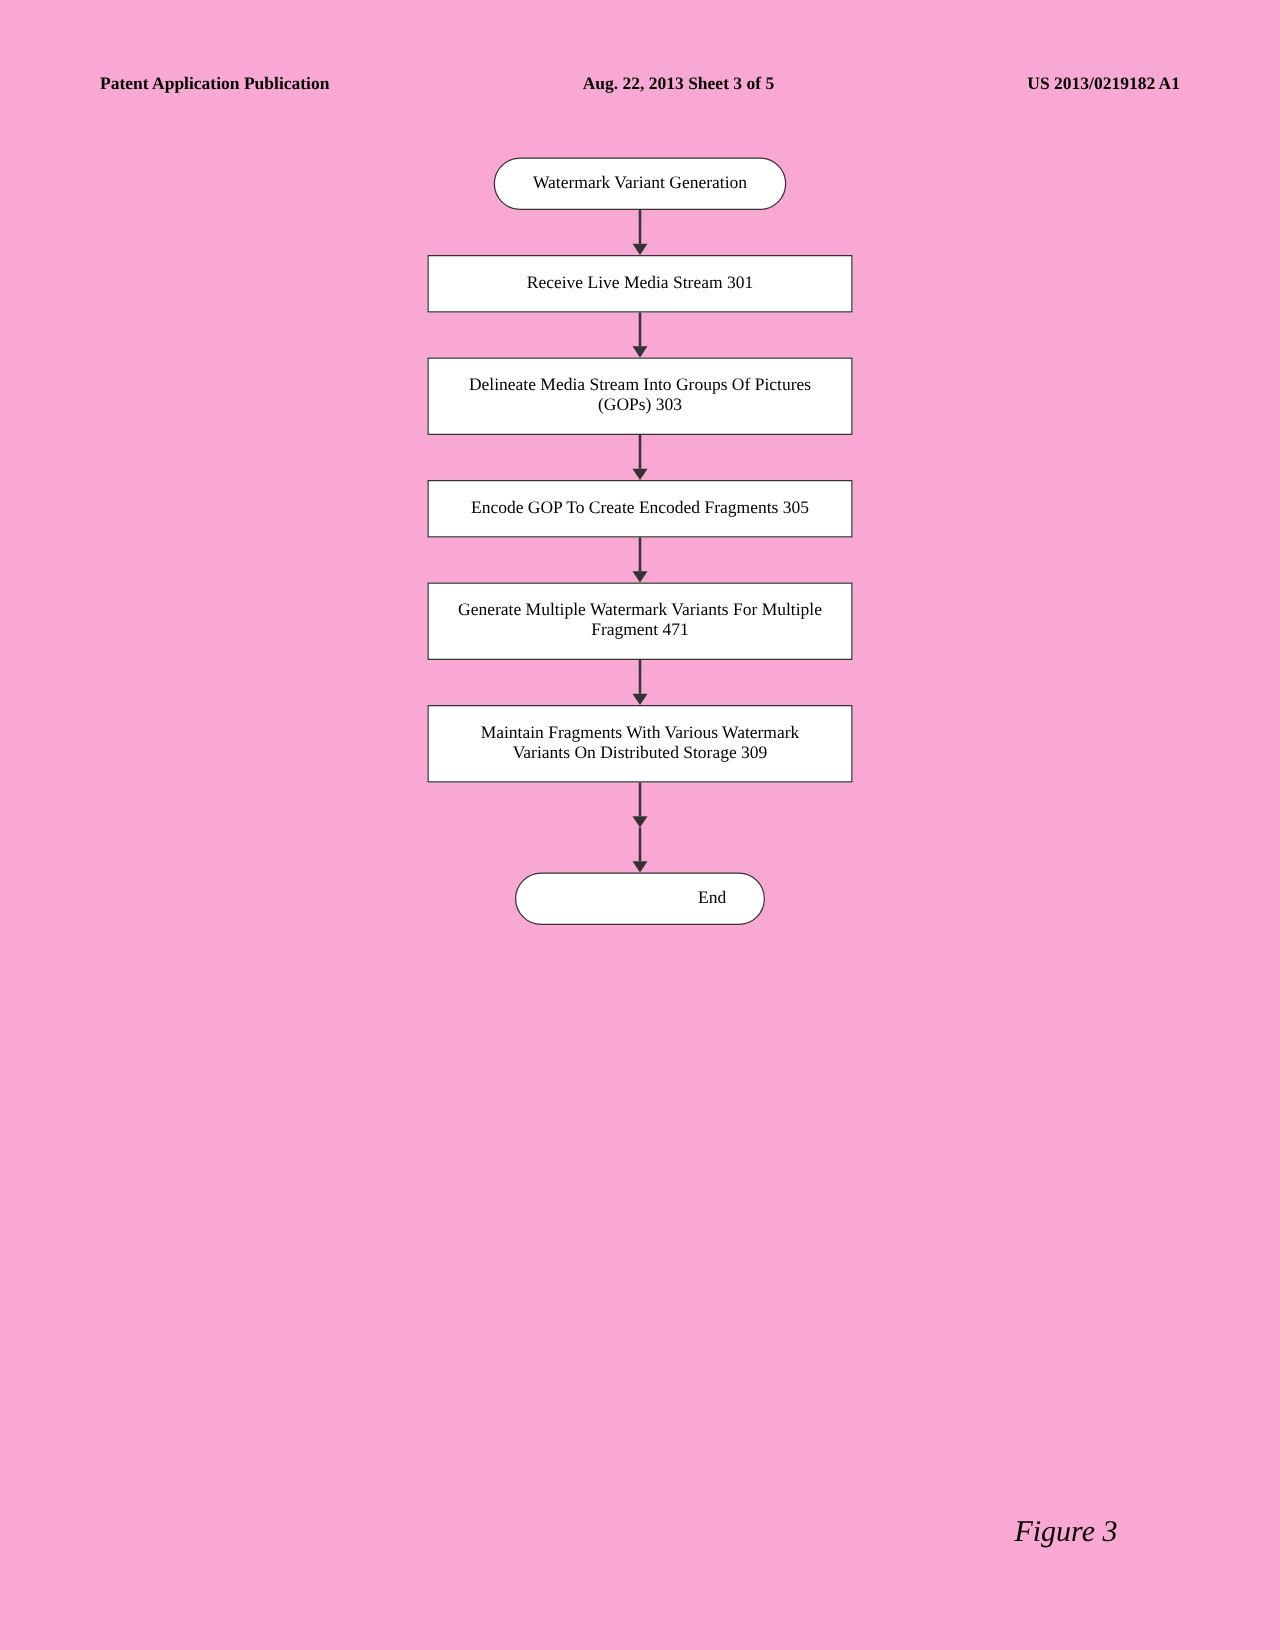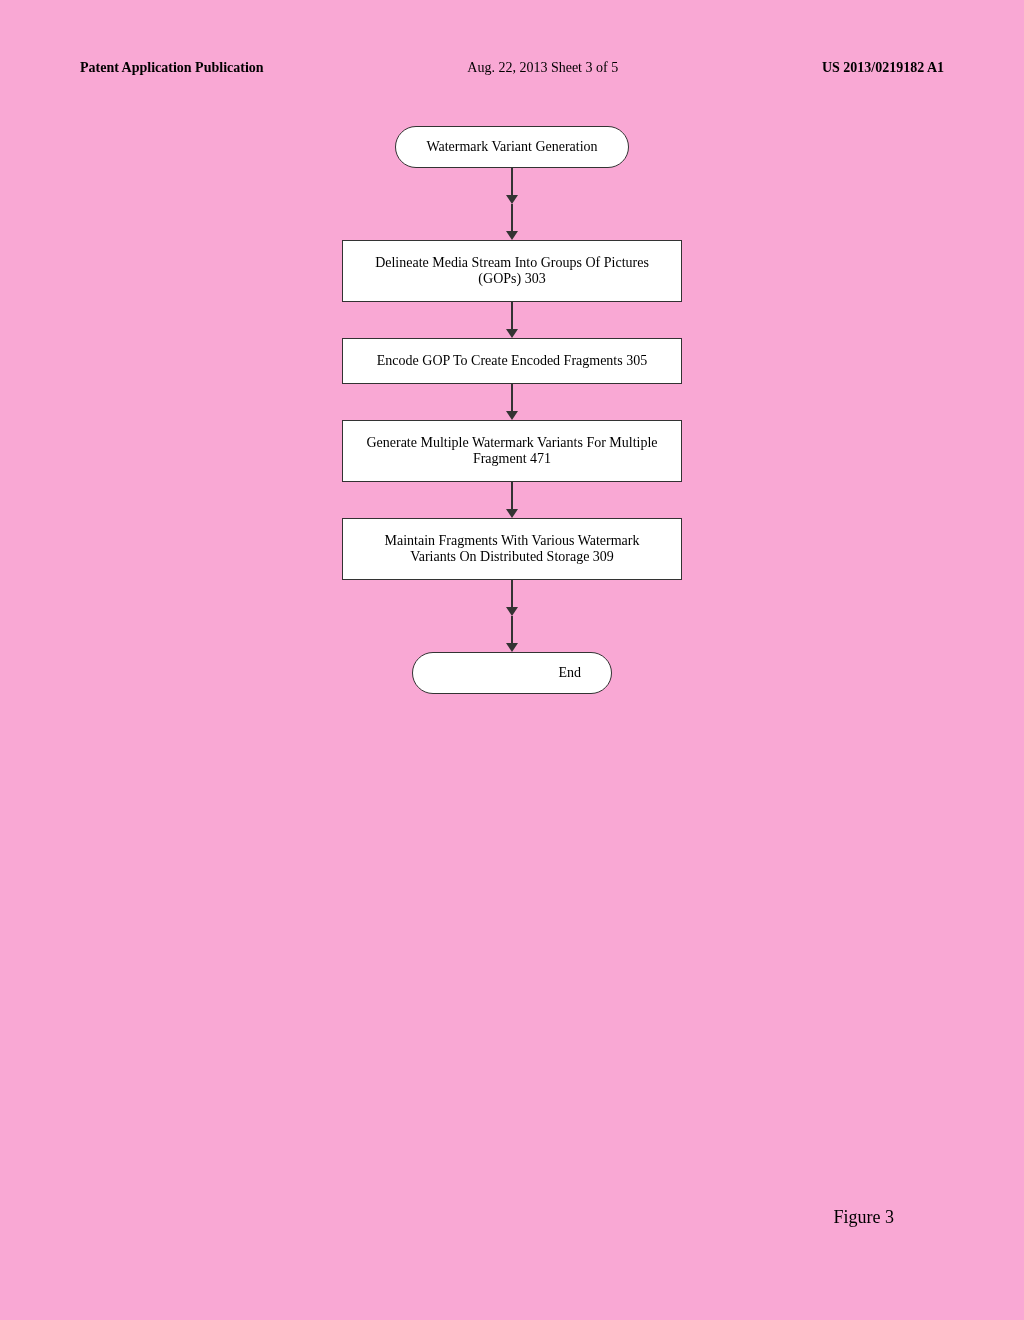--- a/index.html
+++ b/index.html
@@ -31,21 +31,21 @@
       margin-bottom: 50px;
       font-size: 14px;
       font-weight: bold;
     }
 
     .header-left {
       font-weight: bold;
     }
 
     .header-center {
-      font-weight: normal;
+      font-weight: bold;
     }
 
     .header-right {
       font-weight: bold;
     }
 
     .diagram-container {
       display: flex;
       flex-direction: column;
       align-items: center;
@@ -101,23 +101,24 @@
     .arrow-head {
       width: 0;
       height: 0;
       border-left: 6px solid transparent;
       border-right: 6px solid transparent;
       border-top: 9px solid #333;
     }
 
     .figure-label {
       position: absolute;
-      bottom: 92px;
+      bottom: 80px;
       right: 130px;
-      font-size: 18px;
+      font-size: 24px;
+      font-style: italic;
     }
   </style>
 </head>
 <body>
 
 <div class="page">
 
   <div class="header">
     <div class="header-left">
       <span>Patent Application Publication</span>
@@ -135,20 +136,23 @@
 
       <div class="node-rounded">
         <span>Watermark Variant Generation</span>
       </div>
 
       <div class="arrow">
         <div class="arrow-line"></div>
         <div class="arrow-head"></div>
       </div>
 
+      <div class="node-rect">
+        <span>Receive Live Media Stream 301</span>
+      </div>
 
       <div class="arrow">
         <div class="arrow-line"></div>
         <div class="arrow-head"></div>
       </div>
 
       <div class="node-rect">
         <span>Delineate Media Stream Into Groups Of Pictures (GOPs) 303</span>
       </div>
 

